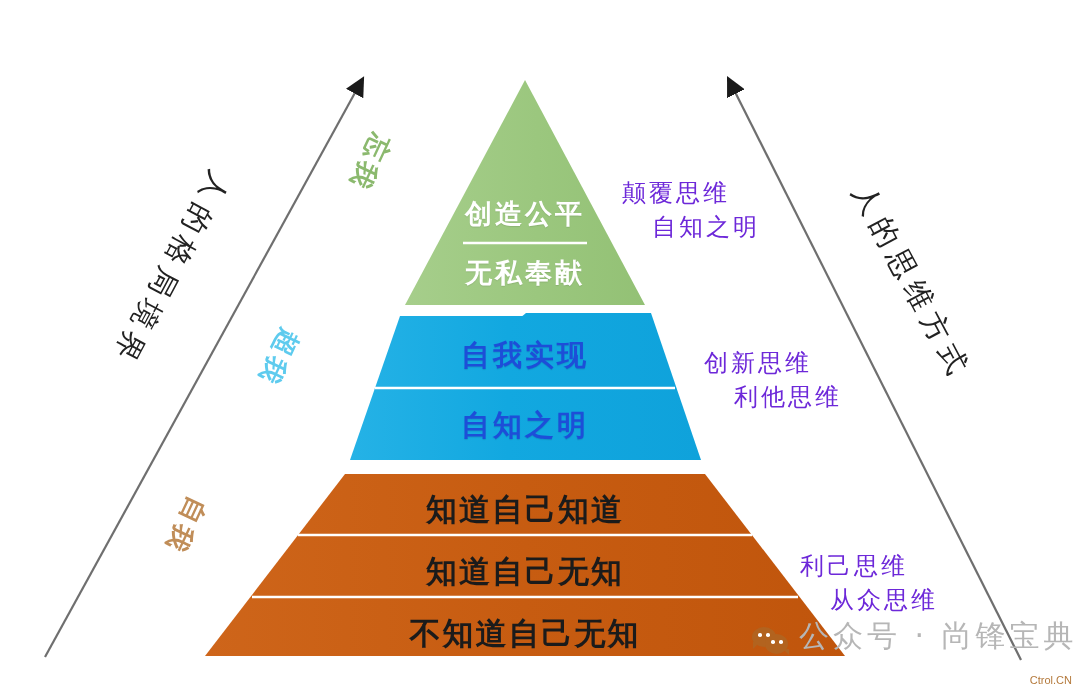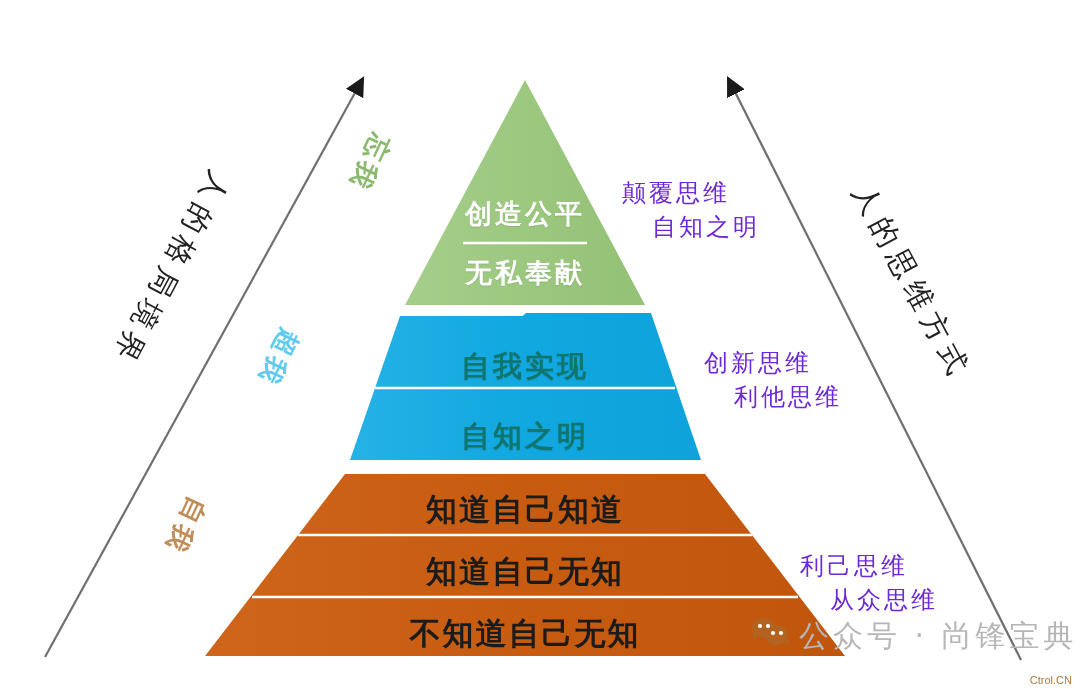--- a/index.html
+++ b/index.html
@@ -43,22 +43,21 @@
     text-shadow: 0 1px 1px rgba(0,0,0,0.10);
   }
   .band-green {
     font-size: 27px;
     letter-spacing: 3px;
     color: #ffffff;
   }
   .band-blue {
     font-size: 29px;
     letter-spacing: 3px;
-    color: #0f766e;
-    margin-top: 11px;
+    color: #1d4ed8;
   }
   .band-orange {
     font-size: 31px;
     letter-spacing: 2px;
     color: #1b1b1b;
     text-shadow: none;
     font-weight: bold;
   }
 
   
@@ -96,21 +95,21 @@
     font-weight: normal;
     transform-origin: 0 0;
   }
 
   
   #watermark {
     position: absolute;
     left: 752px;
     top: 616px;
     display: flex;
-    align-items: flex-start;
+    align-items: flex-end;
     gap: 9px;
   }
   #watermark .wm-text {
     color: #b6b6b6;
     font-size: 30px;
     letter-spacing: 4px;
     white-space: nowrap;
   }
   #wechat-icon {
     width: 38px;

